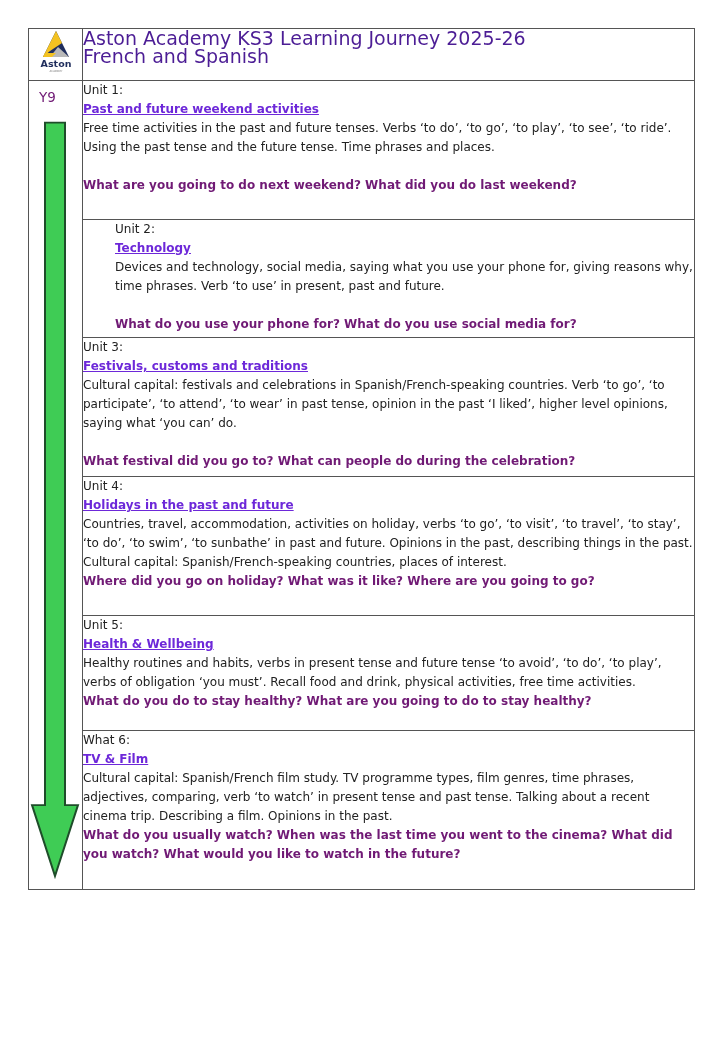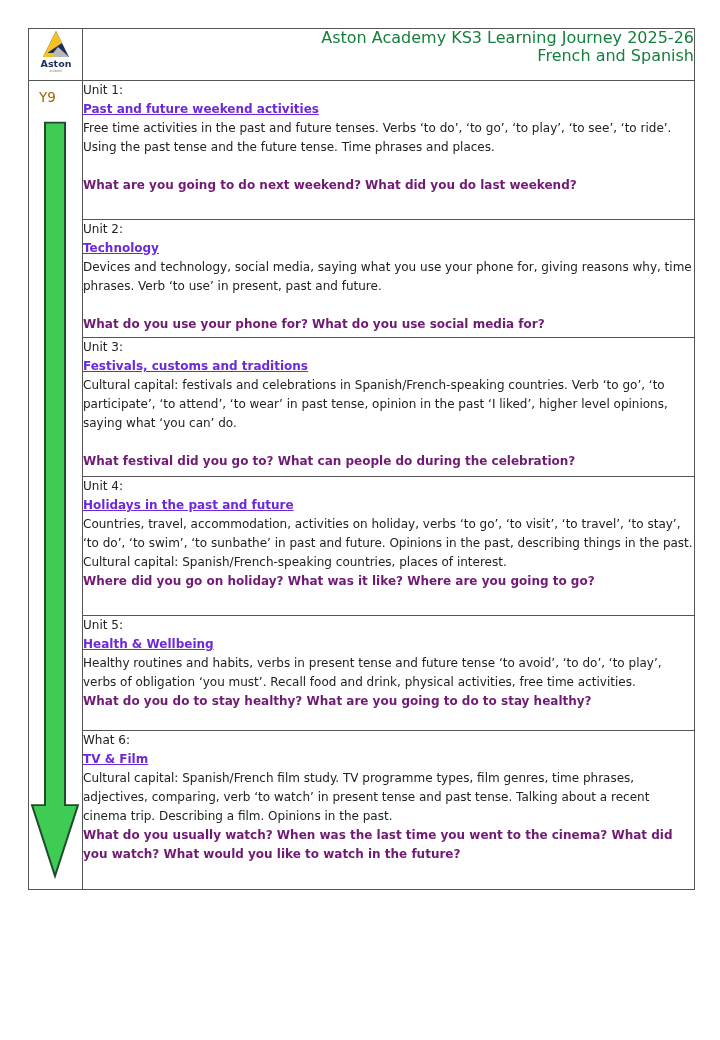--- a/index.html
+++ b/index.html
@@ -1,23 +1,23 @@
 <!DOCTYPE html>
 <html><head>
   <meta charset="utf-8">
   <style>
     html, body { margin: 0; padding: 0; background: #ffffff; }
     body { width: 720px; height: 1040px; position: relative; font-family: "DejaVu Sans", sans-serif; color: #111; }
     .page { position: absolute; left: 28px; top: 28px; width: 667px; }
     table.grid { border-collapse: collapse; width: 667px; table-layout: fixed; }
     table.grid td { border: 1.3px solid #555; vertical-align: top; padding: 0; }
     td.logo-cell { width: 53px; height: 51px; text-align: center; vertical-align: middle; }
-    td.title-cell { height: 51px; text-align: right; vertical-align: middle; font-size: 16px; line-height: 18px; color: #15803d; }
+    td.title-cell { height: 51px; text-align: left; vertical-align: middle; font-size: 19px; line-height: 18px; color: #4c1d95; }
     td.year-cell { width: 53px; position: relative; }
-    .year-label { position: absolute; left: 10px; top: 8px; font-size: 13.5px; color: #a16207; }
+    .year-label { position: absolute; left: 10px; top: 8px; font-size: 13.5px; color: #701a75; }
     .arrow-wrap { position: absolute; left: 0; top: 40px; width: 53px; bottom: 6px; }
     .arrow-wrap svg { width: 53px; height: 100%; display: block; }
     td.unit-cell { padding: 12px 10px 8px 10px; font-size: 12px; line-height: 19px; color: #222; }
     .unit-num { display: block; }
     .unit-title { display: block; font-weight: bold; text-decoration: underline; color: #6d28d9; }
     .unit-desc { display: block; }
     .unit-q { display: block; font-weight: bold; color: #701a75; }
     .gap { display: block; height: 19px; }
     .logo { display: inline-block; }
   </style>
@@ -58,21 +58,21 @@
       <td class="unit-cell" style="height:138px;">
         <span class="unit-num">Unit 1:</span>
         <span class="unit-title">Past and future weekend activities</span>
         <span class="unit-desc">Free time activities in the past and future tenses. Verbs ‘to do’, ‘to go’, ‘to play’, ‘to see’, ‘to ride’. Using the past tense and the future tense. Time phrases and places.</span>
         <span class="gap"></span>
         <span class="unit-q">What are you going to do next weekend? What did you do last weekend?</span>
       </td>
     </tr>
 
     <tr>
-      <td class="unit-cell" style="height:117px;">
+      <td class="unit-cell" style="height:117px;padding-left:32px;">
         <span class="unit-num">Unit 2:</span>
         <span class="unit-title">Technology</span>
         <span class="unit-desc">Devices and technology, social media, saying what you use your phone for, giving reasons why, time phrases. Verb ‘to use’ in present, past and future.</span>
         <span class="gap"></span>
         <span class="unit-q">What do you use your phone for? What do you use social media for?</span>
       </td>
     </tr>
 
     <tr>
       <td class="unit-cell" style="height:138px;">

